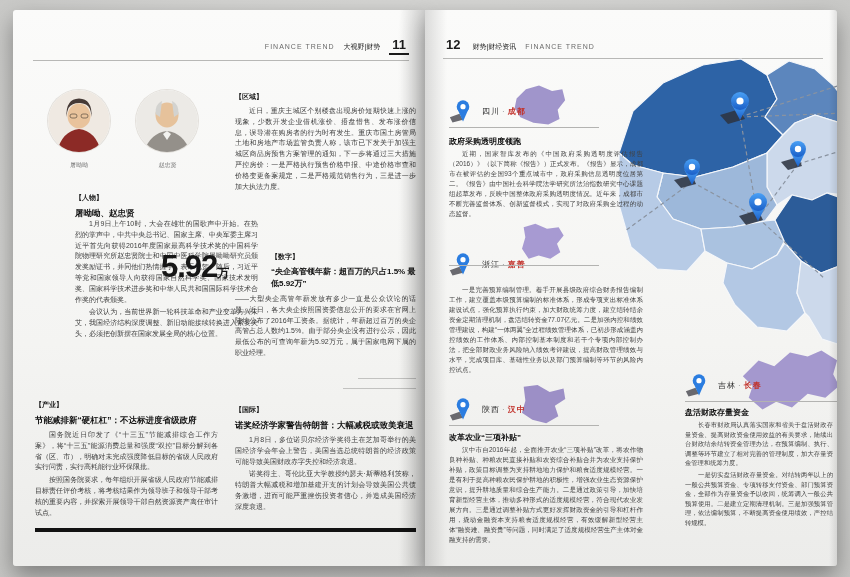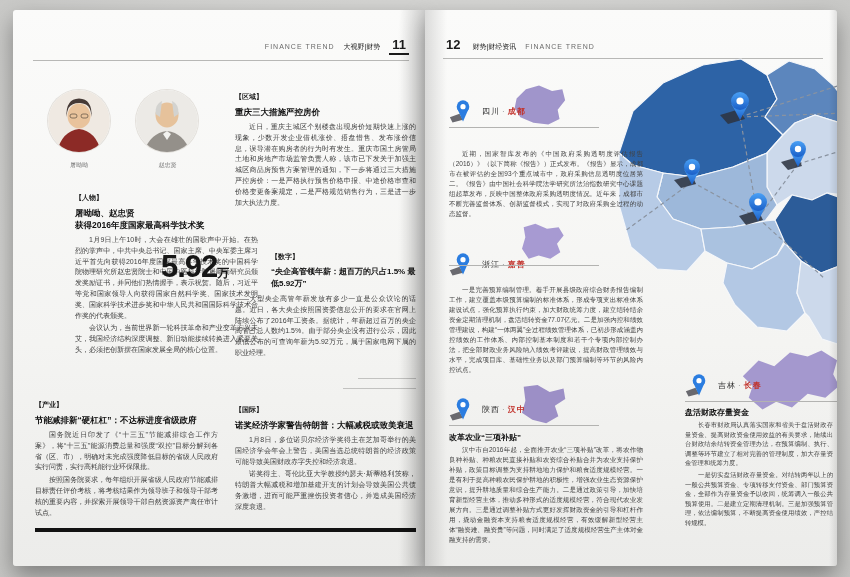--- a/index.html
+++ b/index.html
@@ -94,39 +94,37 @@
             <path d="M22,13 Q31,8 40,13 Q36,10.5 31,10.5 Q26,10.5 22,13 Z" fill="#cfccc7"></path>
           </svg>
         </span>
         <div class="pname">赵忠贤</div>
       </div>
     </div>
 
     <div class="abs" style="left:22px;top:183px;width:183px;margin-left:40px;">
       <div class="tag">【人物】</div>
       <div class="h1" style="margin-bottom:0;">屠呦呦、赵忠贤</div>
-      <div class="h1">获得2016年度国家最高科学技术奖</div>
       <div class="body">
         <p>1月9日上午10时，大会在雄壮的国歌声中开始。在热烈的掌声中，中共中央总书记、国家主席、中央军委主席习近平首先向获得2016年度国家最高科学技术奖的中国科学院物理研究所赵忠贤院士和中国中医科学院屠呦呦研究员颁发奖励证书，并同他们热情握手，表示祝贺。随后，习近平等党和国家领导人向获得国家自然科学奖、国家技术发明奖、国家科学技术进步奖和中华人民共和国国际科学技术合作奖的代表颁奖。</p>
         <p>会议认为，当前世界新一轮科技革命和产业变革方兴未艾，我国经济结构深度调整、新旧动能接续转换进入紧要关头，必须把创新摆在国家发展全局的核心位置。</p>
       </div>
     </div>
 
     <div class="abs" style="left:22px;top:390px;width:183px;">
       <div class="tag">【产业】</div>
       <div class="h1">节能减排新“硬杠杠”：不达标进度省级政府</div>
       <div class="body">
         <p>国务院近日印发了《“十三五”节能减排综合工作方案》，将“十三五”能源消费总量和强度“双控”目标分解到各省（区、市），明确对未完成强度降低目标的省级人民政府实行问责，实行高耗能行业环保限批。</p>
         <p>按照国务院要求，每年组织开展省级人民政府节能减排目标责任评价考核，将考核结果作为领导班子和领导干部考核的重要内容，并探索开展领导干部自然资源资产离任审计试点。</p>
       </div>
     </div>
 
     <div class="abs" style="left:222px;top:82px;width:181px;">
       <div class="tag">【区域】</div>
-      <div class="h1">重庆三大措施严控房价</div>
       <div class="body">
         <p>近日，重庆主城区个别楼盘出现房价短期快速上涨的现象，少数开发企业借机涨价、捂盘惜售、发布涨价信息，误导潜在购房者的行为时有发生。重庆市国土房管局土地和房地产市场监管负责人称，该市已下发关于加强主城区商品房预售方案管理的通知，下一步将通过三大措施严控房价：一是严格执行预售价格申报、中途价格审查和价格变更备案规定，二是严格规范销售行为，三是进一步加大执法力度。</p>
       </div>
     </div>
 
     <div class="abs bignum" style="left:148px;top:240px;">
       <span>5.92</span><span class="unit">万</span>
     </div>
 
     <div class="abs" style="left:222px;top:242px;width:181px;">
@@ -239,20 +237,21 @@
     <div class="abs pinrow" style="left:24px;top:86px;">
       <svg width="28" height="30" viewBox="0 0 32 30">
         <polygon points="1,22 12,18 16,25 4,28" fill="#4a4a52" opacity="0.82"></polygon>
         <path d="M9.5,12 L16,27 L22.5,12 Z" fill="#2b7de0"></path>
         <circle cx="16" cy="10" r="7.2" fill="#2b7de0"></circle>
         <circle cx="16" cy="10" r="3" fill="#ffffff"></circle>
       </svg>
       <span class="loc"><span>四川</span><span class="dot">·</span><span class="city" style="color:#c2322b;text-align:center;">成都</span></span>
     </div>
     <div class="abs loc-line" style="left:24px;top:117px;width:150px;"></div>
+    <div class="abs h1" style="left:24px;top:126px;width:190px;font-size:8px;">政府采购透明度领跑</div>
     <div class="abs body-sm" style="left:24px;top:139px;width:194px;">
       <p>近期，国家智库发布的《中国政府采购透明度评估报告（2016）》（以下简称《报告》）正式发布。《报告》显示，成都市在被评估的全国93个重点城市中，政府采购信息透明度位居第二。《报告》由中国社会科学院法学研究所法治指数研究中心课题组起草发布，反映中国整体政府采购透明度情况。近年来，成都市不断完善监督体系、创新监督模式，实现了对政府采购全过程的动态监督。</p>
     </div>
 
     <div class="abs pinrow" style="left:24px;top:239px;">
       <svg width="28" height="30" viewBox="0 0 32 30">
         <polygon points="1,22 12,18 16,25 4,28" fill="#4a4a52" opacity="0.82"></polygon>
         <path d="M9.5,12 L16,27 L22.5,12 Z" fill="#2b7de0"></path>
         <circle cx="16" cy="10" r="7.2" fill="#2b7de0"></circle>
         <circle cx="16" cy="10" r="3" fill="#ffffff"></circle>

